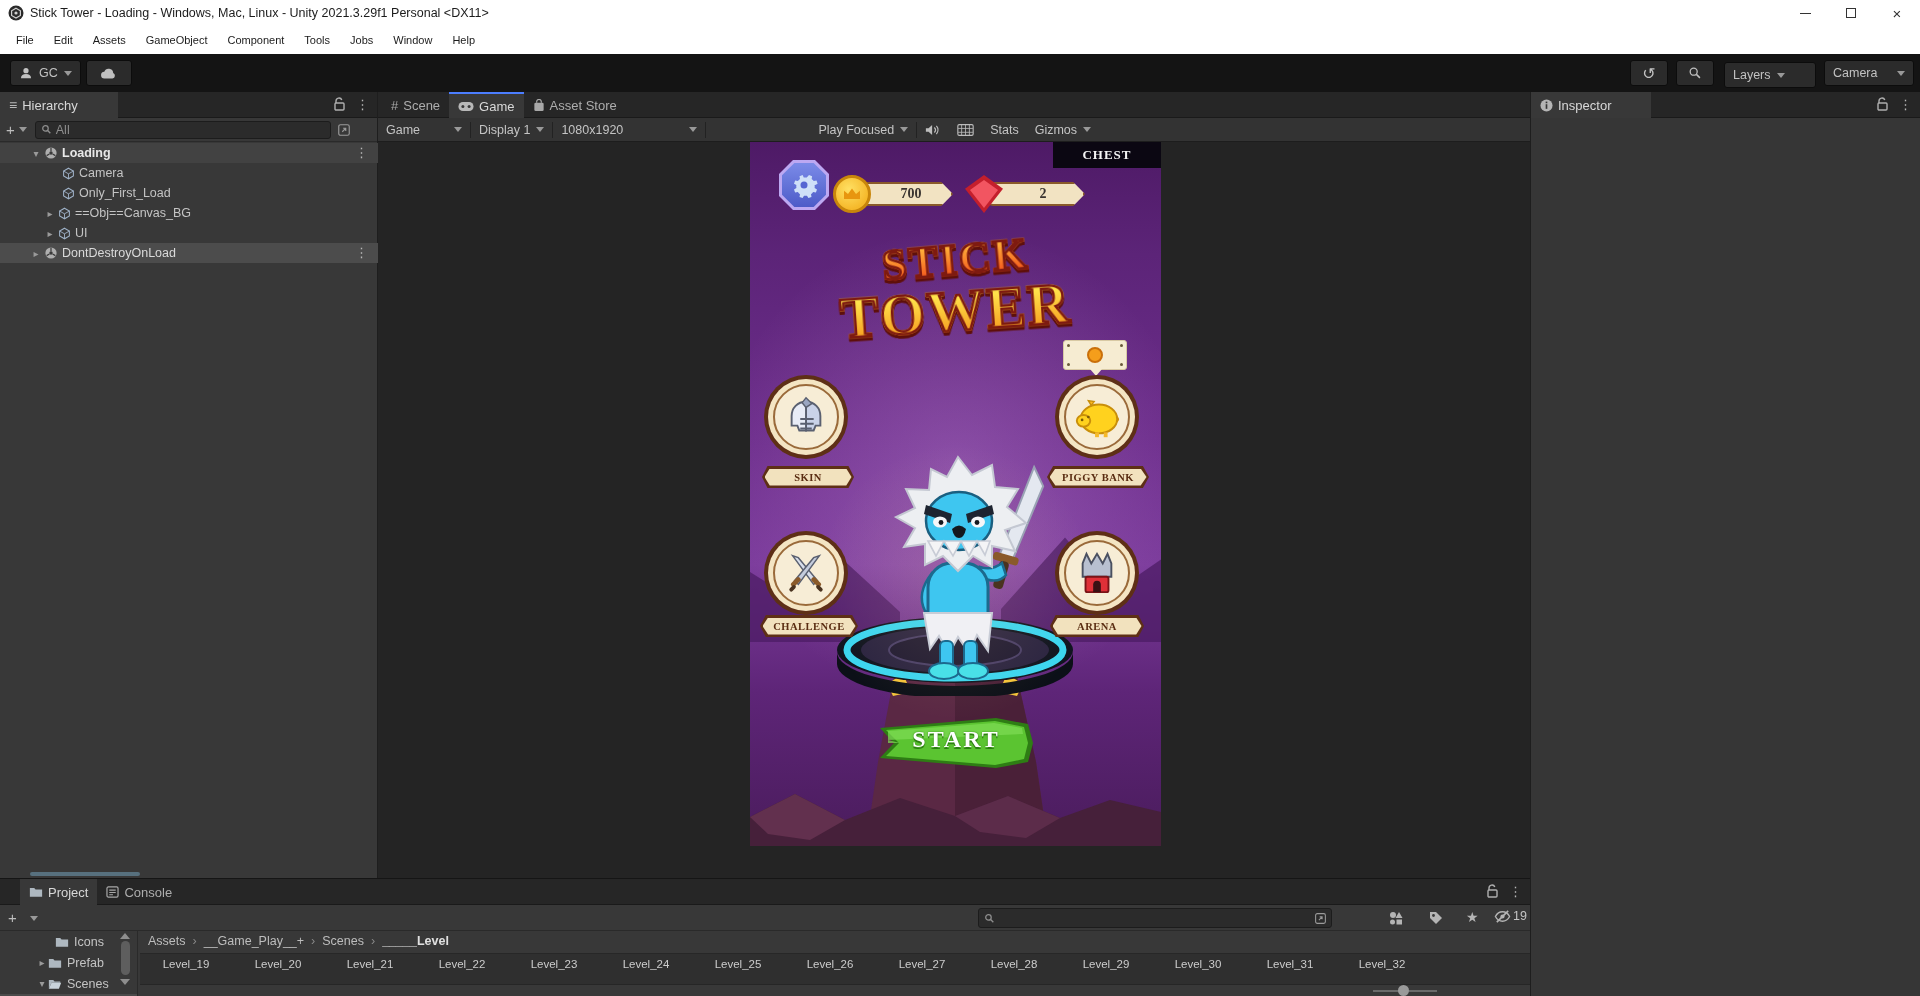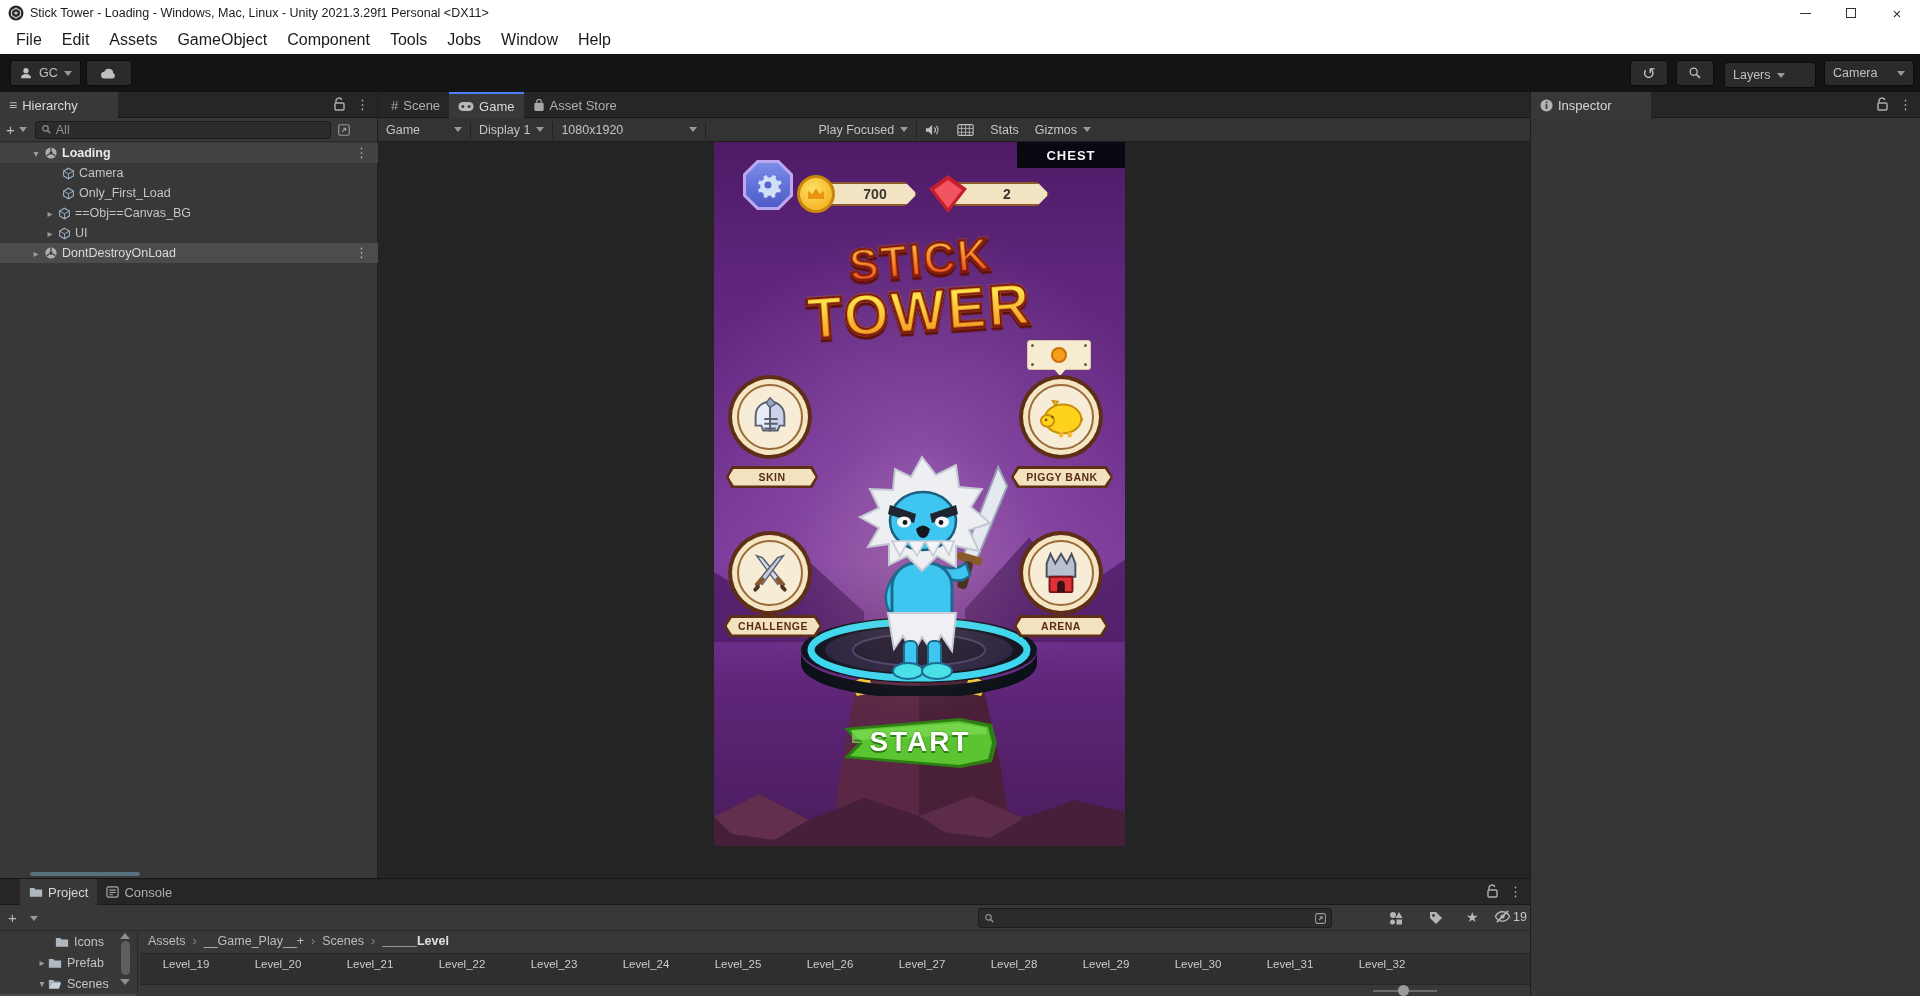--- a/index.html
+++ b/index.html
@@ -3,32 +3,32 @@
 <meta charset="utf-8">
 <style>
   * { box-sizing: border-box; }
   html,body { margin:0; padding:0; background:#000; }
   #app {
     position:relative; width:1920px; height:996px; overflow:hidden;
     font-family:"Liberation Sans", sans-serif;
     background:#383838; color:#C6C6C6; font-size:12.5px;
   }
   .abs { position:absolute; }
-  .row { display:flex; align-items:center; }
+  .row { display:flex; }
 
   
   .titlebar { left:0; top:0; width:1920px; height:26px; background:#FFFFFF; color:#1B1B1B; display:flex; align-items:center; }
   .title-text { margin-left:8px; font-size:12.5px; color:#1B1B1B; white-space:nowrap; }
   .win-btn { width:46px; height:26px; display:flex; align-items:center; justify-content:center; }
   .win-ctrls { position:absolute; right:0; top:0; display:flex; }
   .min-glyph { width:11px; height:0; border-bottom:1.6px solid #333; }
   .max-glyph { width:10px; height:10px; border:1.5px solid #333; }
   .close-glyph { font-size:15px; color:#333; line-height:1; }
   .menubar { left:0; top:26px; width:1920px; height:28px; background:#FFFFFF; color:#1B1B1B; display:flex; align-items:center; padding-left:6px; }
-  .menu-item { padding:0 10px; font-size:16px; }
+  .menu-item { padding:0 10px; font-size:11px; }
 
   
   .toolbar { left:0; top:54px; width:1920px; height:38px; background:#141414; }
   .tb-btn { background:#2B2B2B; border:1px solid #0C0C0C; border-radius:3px; height:26px; display:flex; align-items:center; justify-content:center; color:#C2C2C2; padding:0 8px; }
   .caret { width:0; height:0; border-left:4px solid transparent; border-right:4px solid transparent; border-top:5px solid #999; margin-left:6px; }
   .playgroup { position:absolute; left:903px; top:60px; display:flex; }
   .seg { width:37px; height:26px; background:#262626; border:1px solid #0C0C0C; display:flex; align-items:center; justify-content:center; }
   .seg.first { border-radius:3px 0 0 3px; }
   .seg.last { border-radius:0 3px 3px 0; }
   .seg.active { background:#3A688C; }
@@ -69,24 +69,25 @@
 
   
   .project { left:0; top:878px; width:1530px; height:118px; background:#383838; border-top:1px solid #151515; }
   .proj-toolbar { position:absolute; left:0; top:26px; width:100%; height:26px; background:#383838; border-bottom:1px solid #2A2A2A; }
   .tree-row { position:absolute; left:0; width:137px; height:21px; display:flex; align-items:center; color:#C4C4C4; overflow:hidden; white-space:nowrap; }
   .crumb { display:flex; align-items:center; gap:7px; color:#BDBDBD; }
   .levels { position:absolute; left:140px; top:74px; width:1390px; height:32px; background:#2F2F2F; border-top:1px solid #272727; border-bottom:1px solid #262626; display:flex; }
   .level-cell { width:92px; padding-top:4px; text-align:center; font-size:11.5px; color:#CCCCCC; }
 
   
-  .game { left:714px; top:142px; width:411px; height:704px; overflow:hidden;
+  .game { left:750px; top:142px; width:411px; height:704px; overflow:hidden;
     background:
       radial-gradient(circle at 50% 46%, rgba(240,190,255,0.22), rgba(240,190,255,0) 55%),
       linear-gradient(180deg,#4E1A66 0%,#5C2478 16%,#6D2E8C 42%,#7C3C9C 60%,#5E2578 78%,#4A1C5C 100%);
+    font-family: Liberation Serif, serif;
   }
   .g { position:absolute; }
   .chest-box { left:303px; top:0; width:108px; height:26px; background:#0B0712; color:#F4F4F4; font-weight:bold; font-size:13px; letter-spacing:1px; display:flex; align-items:center; justify-content:center; }
   .gear-btn { left:29px; top:18px; width:50px; height:50px; clip-path:polygon(28% 0,72% 0,100% 28%,100% 72%,72% 100%,28% 100%,0 72%,0 28%); background:#BCA8F2; display:flex; align-items:center; justify-content:center; }
   .gear-inner { width:44px; height:44px; clip-path:polygon(28% 0,72% 0,100% 28%,100% 72%,72% 100%,28% 100%,0 72%,0 28%); background:linear-gradient(180deg,#7B8BE8,#4D5BC8); display:flex; align-items:center; justify-content:center; }
   .pill { height:24px; background:#F2E3C2; border:2px solid #8A5A2A; clip-path:polygon(0 0,88% 0,100% 50%,88% 100%,0 100%); border-radius:6px 0 0 6px; display:flex; align-items:center; justify-content:center; color:#3A3430; font-weight:bold; font-size:14px; }
   .coin { left:83px; top:33px; width:38px; height:38px; border-radius:50%; background:radial-gradient(circle at 40% 35%,#FFE063,#F5B92B 70%); border:3px solid #C8860B; z-index:2; }
   .coin .crown { position:absolute; left:8px; top:10px; width:16px; height:11px; background:#E8960F; clip-path:polygon(0 100%,0 25%,25% 55%,50% 5%,75% 55%,100% 25%,100% 100%); }
   .gem { left:215px; top:33px; width:38px; height:38px; z-index:2; }
   .gem .d1 { position:absolute; inset:0; clip-path:polygon(50% 0,100% 36%,50% 100%,0 36%); background:#C41F2C; }
@@ -101,21 +102,21 @@
   .circle-btn { width:84px; height:84px; border-radius:50%; background:#5E2F16; padding:4px; z-index:4; }
   .circle-mid { width:100%; height:100%; border-radius:50%; background:#F4E5C3; padding:5px; }
   .circle-in { width:100%; height:100%; border-radius:50%; background:#F7EDD6; border:2px solid #9A6A3A; display:flex; align-items:center; justify-content:center; }
   .ribbon { height:22px; background:#5E2F16; clip-path:polygon(0 50%,6% 0,94% 0,100% 50%,94% 100%,6% 100%); display:flex; align-items:center; justify-content:center; z-index:4; }
   .ribbon-in { width:calc(100% - 5px); height:calc(100% - 5px); background:#F2E2BE; clip-path:polygon(0 50%,6% 0,94% 0,100% 50%,94% 100%,6% 100%); display:flex; align-items:center; justify-content:center; color:#5A2D12; font-weight:bold; font-size:10.5px; letter-spacing:0.5px; }
   .sign { left:313px; top:198px; width:64px; height:30px; background:#F6ECD2; border:1px solid #D8C9A4; border-radius:3px; z-index:4; display:flex; align-items:center; justify-content:center; }
   .sign .dot { position:absolute; width:3px; height:3px; border-radius:50%; background:#6A5A3A; }
   .sign .ptr { position:absolute; left:26px; bottom:-7px; width:0; height:0; border-left:6px solid transparent; border-right:6px solid transparent; border-top:7px solid #F6ECD2; }
   .sign .coin2 { width:16px; height:16px; border-radius:50%; background:#F59E1B; border:2px solid #C96F0A; }
   .start-wrap { left:128px; top:574px; width:156px; height:54px; z-index:5; }
-  .start-label { position:absolute; left:0; top:10px; width:100%; text-align:center; color:#FFFFFF; font-weight:bold; font-size:28px; letter-spacing:2px; text-shadow:0 2px 0 #2E7D14, 0 0 2px #2E7D14; }
+  .start-label { position:absolute; left:0; top:10px; width:100%; text-align:center; color:#FFFFFF; font-weight:bold; font-size:24px; letter-spacing:2px; text-shadow:0 2px 0 #2E7D14, 0 0 2px #2E7D14; }
   .mount { background:#4C1C64; opacity:0.75; z-index:1; }
 </style>
 </head>
 <body>
 
 <div id="app">
 
   <div class="abs titlebar">
     <svg class="abs" style="left:8px;top:5px" width="16" height="16" viewBox="0 0 16 16">
         <circle cx="8" cy="8" r="7.5" fill="#2A2A2A"></circle>

